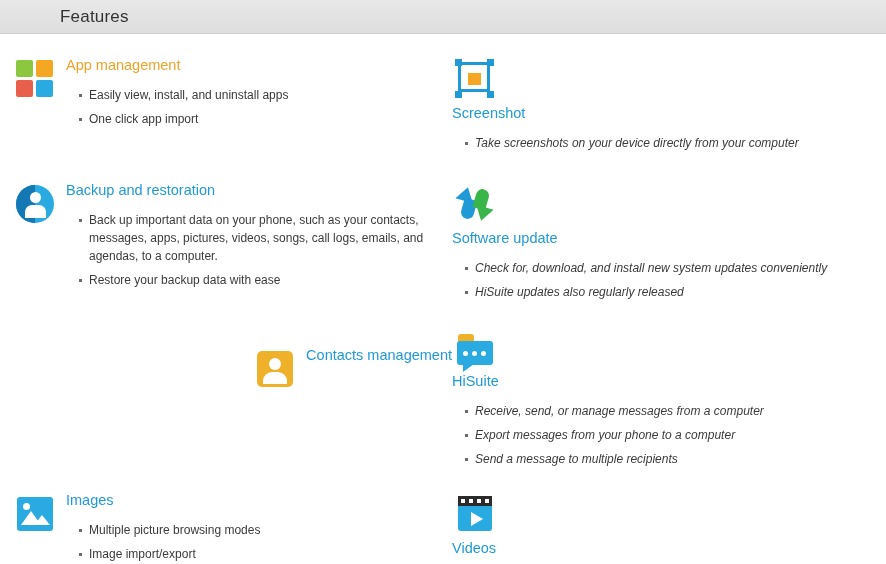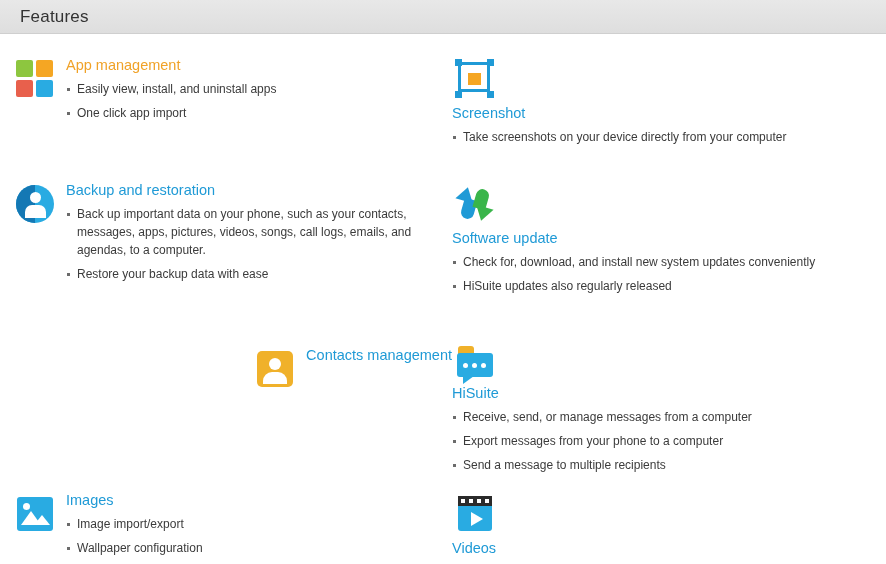--- a/index.html
+++ b/index.html
@@ -23,20 +23,21 @@
     border-bottom: 1px solid #cfcfcf;
     display: flex;
     align-items: center;
     box-sizing: border-box;
   }
   .header-title {
     font-size: 17px;
     color: #333333;
     padding-left: 20px;
     letter-spacing: 0.2px;
+    margin-left: 40px;
   }
   
   .content {
     position: relative;
     padding: 22px 0 0 0;
   }
   .grid {
     display: grid;
     grid-template-columns: 452px 434px;
     grid-template-rows: auto auto auto auto;
@@ -68,42 +69,42 @@
   .ftext { padding-top: 0px; }
   .ftitle {
     color: #1f9ad6;
     font-size: 14.5px;
     margin: 0 0 6px 0;
     line-height: 18px;
   }
   .ftitle.orange { color: #f0a228; }
   ul.flist {
     list-style: none;
-    margin: 0;
+    margin: 12px;
     padding: 0;
   }
   ul.flist li {
     position: relative;
     padding-left: 11px;
     margin-bottom: 6px;
     font-size: 12px;
     line-height: 18px;
     color: #3b3b3b;
     max-width: 360px;
   }
   ul.flist li:before {
     content: "";
     position: absolute;
     left: 1px;
     top: 8px;
     width: 3px;
     height: 3px;
     background: #6b6b6b;
   }
-  .wide li { max-width: 380px; }
+  .wide li { max-width: 380px; font-style: italic; }
 
   
   .ic { position: relative; width: 42px; height: 42px; }
 
   
   .ic-apps i { position: absolute; width: 17px; height: 17px; border-radius: 2px; display:block;}
   .ic-apps .s1 { left: 2px;  top: 2px;  background: #8dc63f; }
   .ic-apps .s2 { left: 22px; top: 2px;  background: #f5a623; }
   .ic-apps .s3 { left: 2px;  top: 22px; background: #e8604c; }
   .ic-apps .s4 { left: 22px; top: 22px; background: #29abe2; }
@@ -277,20 +278,21 @@
         <div class="ic ic-img">
             <div class="bg"></div>
             <div class="sun"></div>
             <div class="mtn"></div>
             <div class="mtn2"></div>
           </div>
       </div>
       <div class="ftext">
         <div class="ftitle">Images</div>
         <ul class="flist">
+          <li>Multiple picture browsing modes</li>
           <li>Image import/export</li>
           <li>Wallpaper configuration</li>
         </ul>
       </div>
     </div>
 
     <div class="feature col-right row-4">
       <div class="icon-wrap">
         <div class="ic ic-vid">
           <div class="strip">

